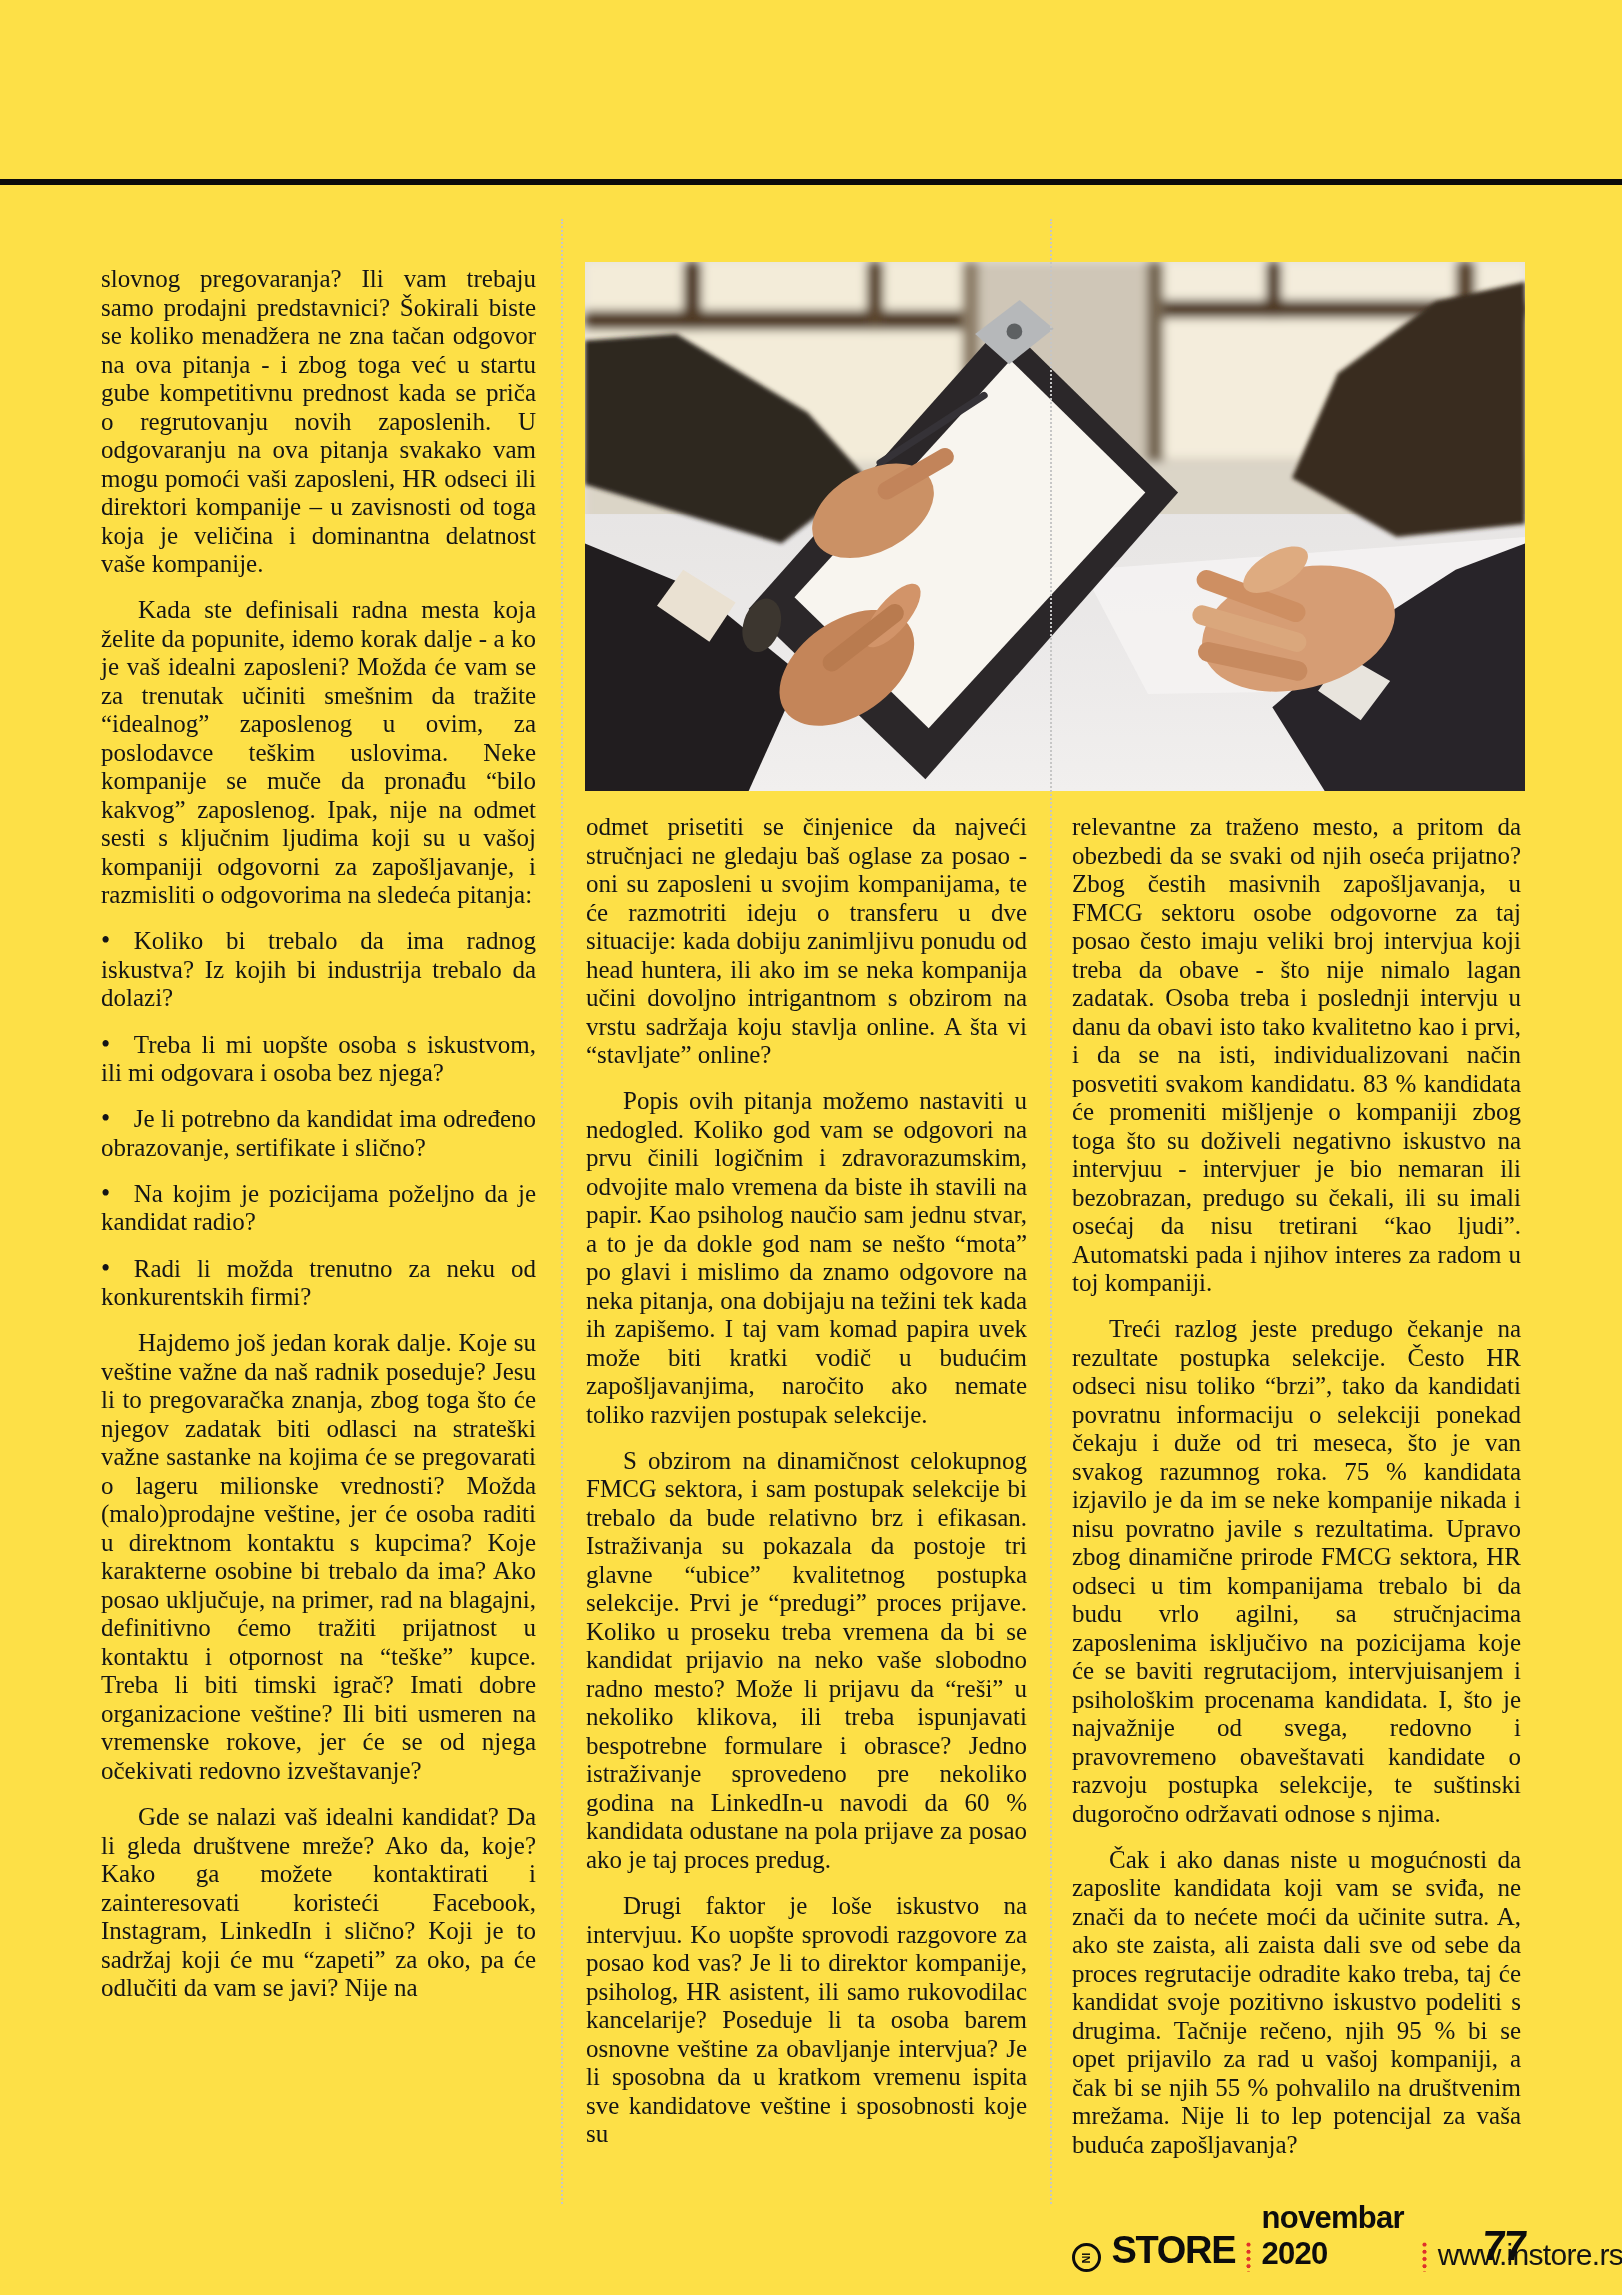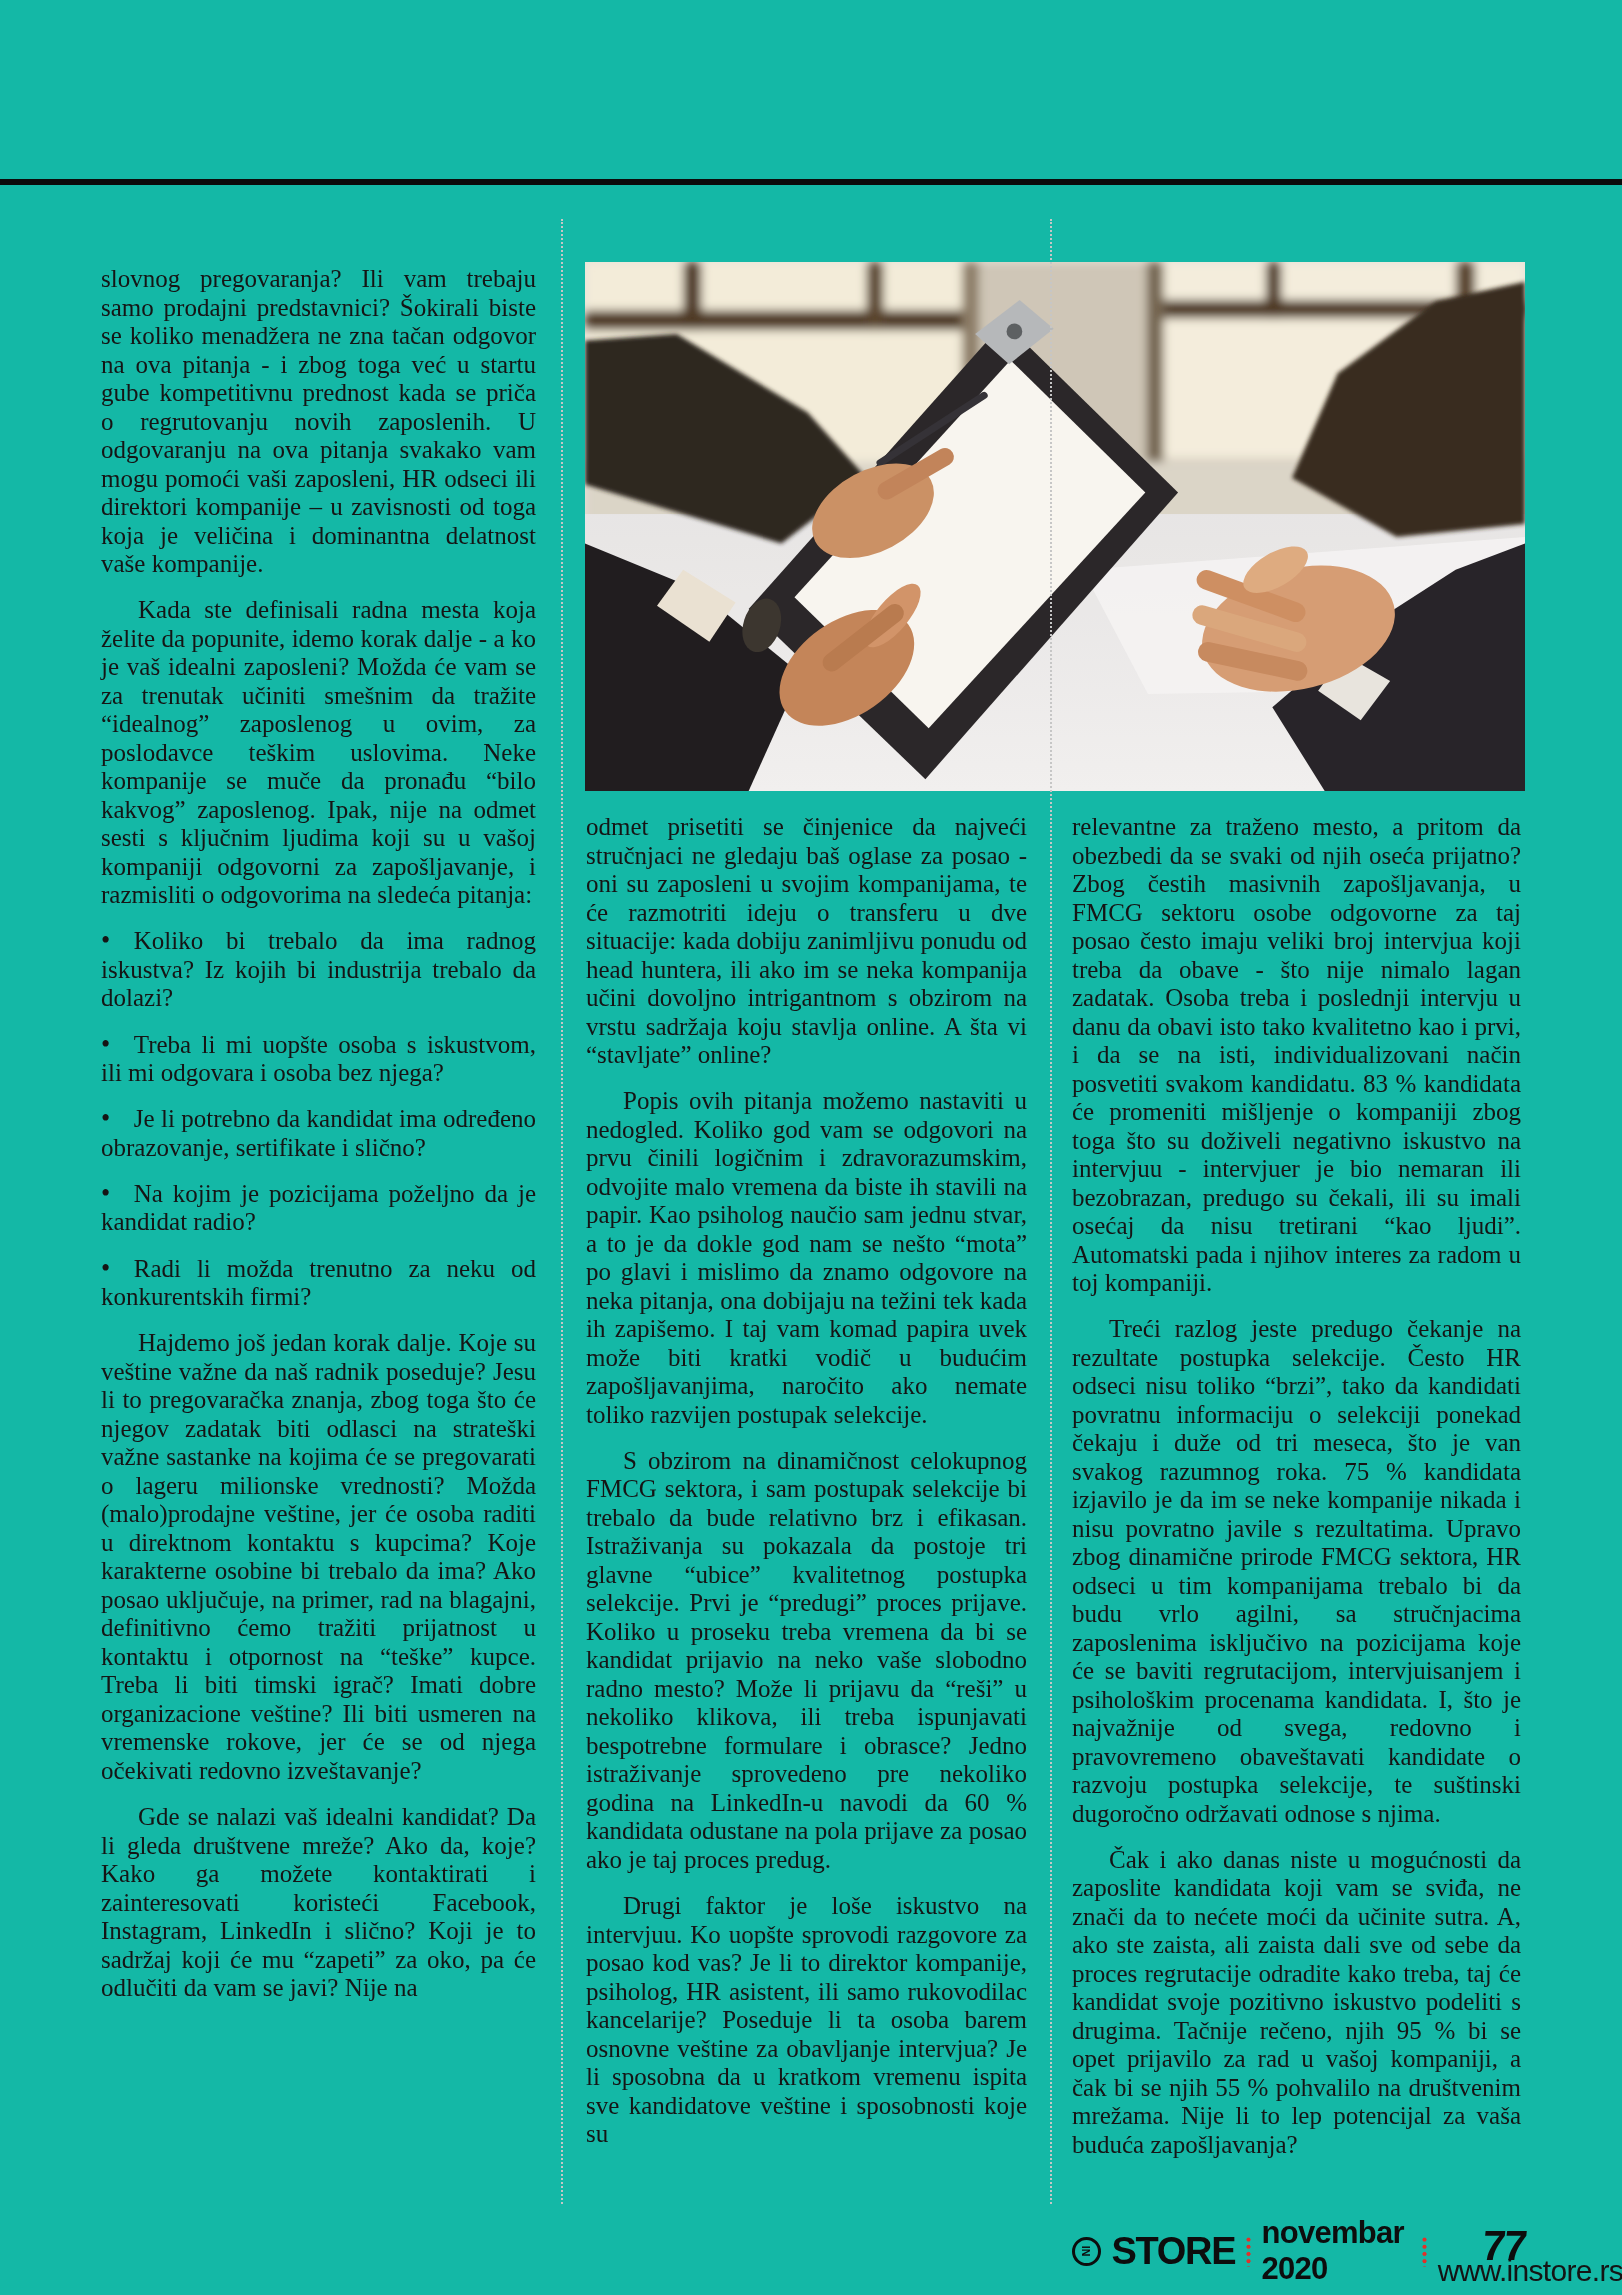--- a/index.html
+++ b/index.html
@@ -1,37 +1,37 @@
 <!DOCTYPE html>
 <html lang="sr" style="font-size:10.5px"><head>
 <meta charset="utf-8">
 <style>
   html,body{margin:0;padding:0;background:#ffffff;}
   body{width:1623px;height:2295px;position:relative;overflow:hidden;
        font-family:"Liberation Serif",serif;color:#151515;}
-  .page{position:absolute;inset:0;background:#14b8a6;}
+  .page{position:absolute;inset:0;background:#fde047;}
 
   .top-rule{position:absolute;left:0;top:179px;width:1623px;height:5.9px;background:#0b0b0b;}
 
   .photo{position:absolute;left:585px;top:262px;width:940px;height:529px;display:block;}
 
   .vrule{position:absolute;top:219px;height:1985px;width:0;border-left:2px dotted #c6c6c6;}
   .vrule.r1{left:561px;}
   .vrule.r2{left:1050px;}
 
   .col{position:absolute;font-size:25px;line-height:28.5px;text-align:justify;
        hyphens:auto;-webkit-hyphens:auto;}
   .col1{left:101px;top:265px;width:435px;}
   .col2{left:586px;top:813px;width:441px;}
   .col3{left:1072px;top:813px;width:449px;}
   .col p{margin:0 0 17.7px 0;}
   .col p.indent{text-indent:37px;}
   .col p.bullet .dot{margin-right:23.6px;font-size:1.05em;}
 
-  .footer{position:absolute;left:1072px;top:2230px;height:42px;display:flex;align-items:center;gap:10.5px;}
+  .footer{position:absolute;left:1072px;top:2230px;height:42px;display:flex;align-items:flex-end;gap:10.5px;}
   .logo{width:29px;height:29px;border:3.3px solid #0d0d0d;border-radius:50%;box-sizing:border-box;
         display:flex;align-items:center;justify-content:center;flex:0 0 auto;}
   .logo-in{font:700 10.5px "Liberation Sans",sans-serif;transform:rotate(90deg);color:#0d0d0d;}
   .brand{font:700 38px "Liberation Sans",sans-serif;letter-spacing:-1.3px;color:#0d0d0d;}
   .issue{font:700 31px "Liberation Sans",sans-serif;letter-spacing:-0.7px;color:#0d0d0d;}
   .site{font:400 30px "Liberation Sans",sans-serif;letter-spacing:-0.7px;color:#141414;margin-top:40px;}
   .vdots{width:5.2px;height:31px;flex:0 0 auto;
          background-image:radial-gradient(circle,#e0312a 2px,rgba(0,0,0,0) 2.3px);
          background-size:5.2px 7.2px;background-repeat:repeat-y;background-position:center top;}
   .pageno{position:absolute;left:1440px;top:2222px;width:85px;text-align:right;

